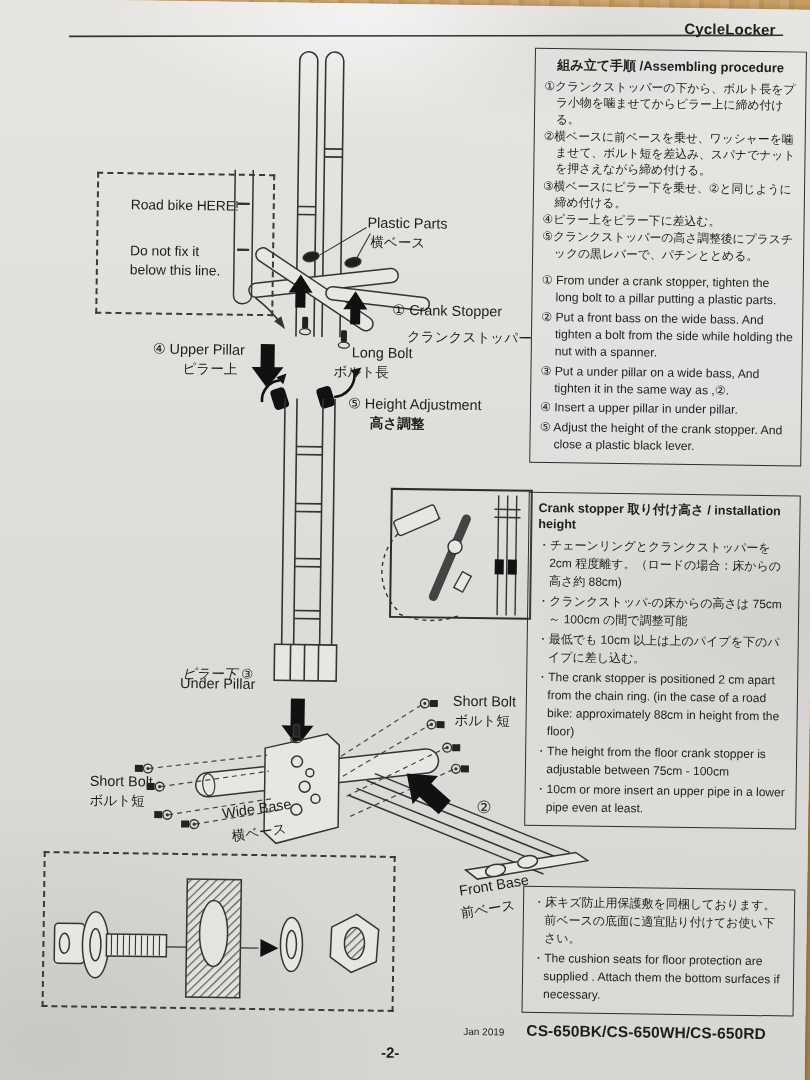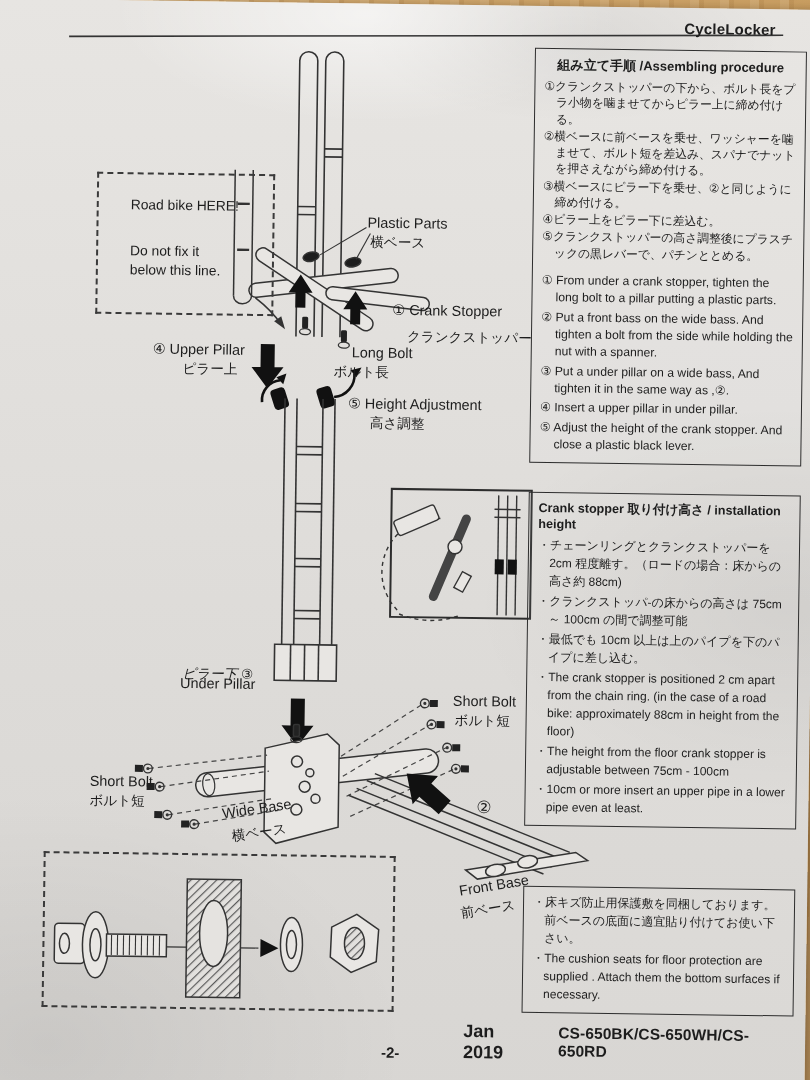--- a/index.html
+++ b/index.html
@@ -29,21 +29,21 @@
   .box-title2{font-weight:bold;font-size:12.6px;margin:1px 0 5px 0;}
   .step-ja{font-size:11.8px;line-height:1.38;padding-left:1em;text-indent:-1em;margin:0 0 1px 0;}
   .step-en{font-size:12.2px;line-height:1.42;padding-left:1.15em;text-indent:-1.15em;margin:0 0 2px 0;}
   .bullet{font-size:12px;line-height:1.5;padding-left:.95em;text-indent:-.95em;margin:0 0 2px 0;}
   .gap{height:10px;}
   .lbl{font-size:14.4px;white-space:nowrap;}
   .lblja{font-size:13.6px;white-space:nowrap;}
   .dashed-box{position:absolute;border:2px dashed #3a3a3a;box-sizing:border-box;}
   .roadtxt{font-size:13.8px;line-height:1.35;}
   .footer-row{position:absolute;top:1020px;left:470px;width:325px;display:flex;gap:22px;align-items:baseline;}
-  .footer-date{font-weight:bold;font-size:18px;}
+  .footer-date{font-weight:normal;font-size:10px;}
   .footer-models{font-weight:bold;font-size:15.5px;letter-spacing:.1px;}
   .pageno{position:absolute;top:1044px;left:388px;font-weight:bold;font-size:15px;}
   .rot-9{transform:rotate(-9deg);transform-origin:left center;}
   .rot-10{transform:rotate(-10deg);transform-origin:left center;}
   .num2{font-size:17px;}
   svg.diagram{position:absolute;left:0;top:0;}
 </style>
 </head>
 <body>
 
@@ -286,21 +286,21 @@
     <div class="abs lbl" style="left:389px;top:302px;">① Crank Stopper</div>
     <div class="abs lblja" style="left:404px;top:328px;">クランクストッパー</div>
 
     <div class="abs lbl" style="left:349px;top:345px;">Long Bolt</div>
     <div class="abs lblja" style="left:331px;top:364px;">ボルト長</div>
 
     <div class="abs lbl" style="left:150px;top:344px;">④ Upper Pillar</div>
     <div class="abs lblja" style="left:180px;top:363px;">ピラー上</div>
 
     <div class="abs lbl" style="left:346px;top:396px;">⑤ Height Adjustment</div>
-    <div class="abs lblja" style="left:368px;top:415px;">高さ調整</div>
+    <div class="abs lblja" style="left:368px;top:415px;font-weight:bold;">高さ調整</div>
 
     <div class="abs lbl" style="left:182px;top:678px;">Under Pillar</div>
     <div class="abs lblja" style="left:184px;top:668px;font-style:italic;">ピラー下 ③</div>
 
     <div class="abs lbl" style="left:455px;top:692px;">Short Bolt</div>
     <div class="abs lblja" style="left:457px;top:711px;">ボルト短</div>
 
     <div class="abs lbl" style="left:93px;top:777px;">Short Bolt</div>
     <div class="abs lblja" style="left:93px;top:796px;">ボルト短</div>
 

